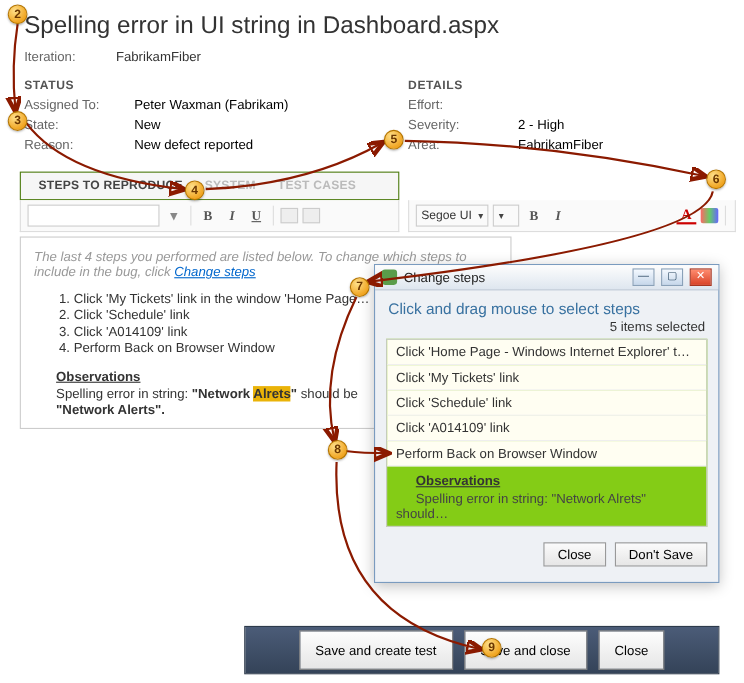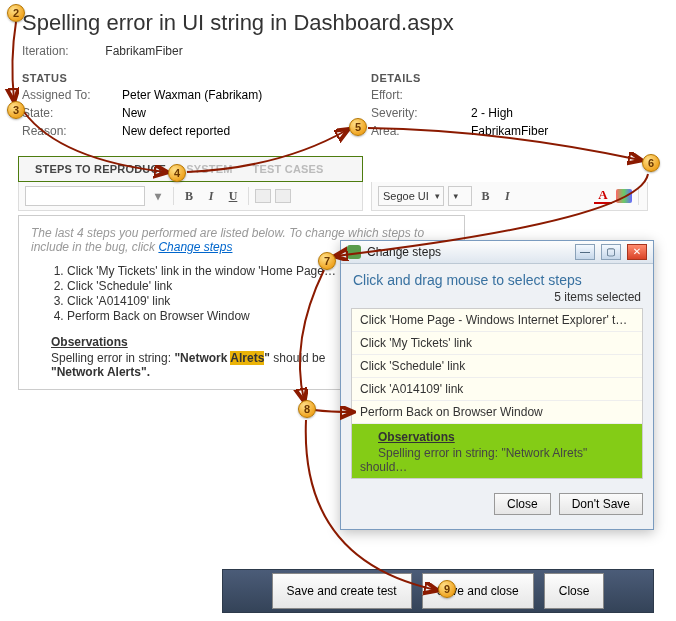--- a/index.html
+++ b/index.html
@@ -62,21 +62,21 @@
     display: flex;
     align-items: center;
     padding: 4px 6px;
     gap: 4px;
     border: 1px solid #ddd;
     border-top: none;
     background:#fafafa;
   }
   .toolbars-row { display:flex; padding-left:18px; gap:8px;}
   .toolbar.left { width: 345px; }
-  .toolbar.right { width: 277px; justify-content: center; }
+  .toolbar.right { width: 298px; justify-content: center; }
   .tb-input { width: 120px; height: 20px; border: 1px solid #ccc; font-size:11px; padding: 0 4px;}
   .tb-btn {
     display: inline-flex; align-items: center; justify-content: center;
     width: 18px; height: 18px; color:#888; font-weight:bold; font-size:12px;
   }
   .tb-btn.B { font-family: "Times New Roman", serif; font-weight:bold; color:#555;}
   .tb-btn.I { font-style: italic; font-family: "Times New Roman", serif; color:#555;}
   .tb-btn.U { text-decoration: underline; font-family: "Times New Roman", serif; color:#555;}
   .tb-btn.img { border: 1px solid #ccc; background: #eee; width:16px; height:14px;}
   .tb-btn.A { font-family:"Times New Roman",serif; color:#c00; border-bottom:2px solid #c00; height:16px; font-size:13px;}

